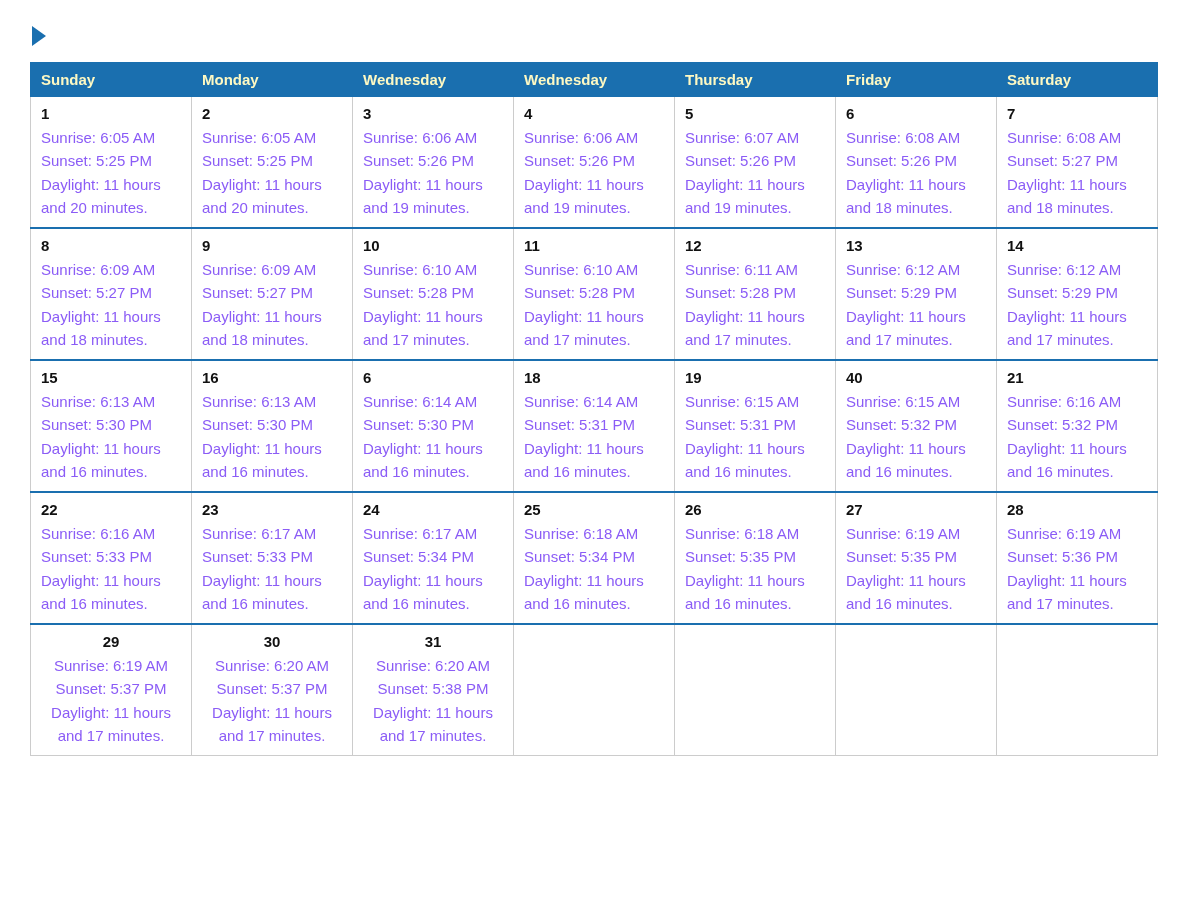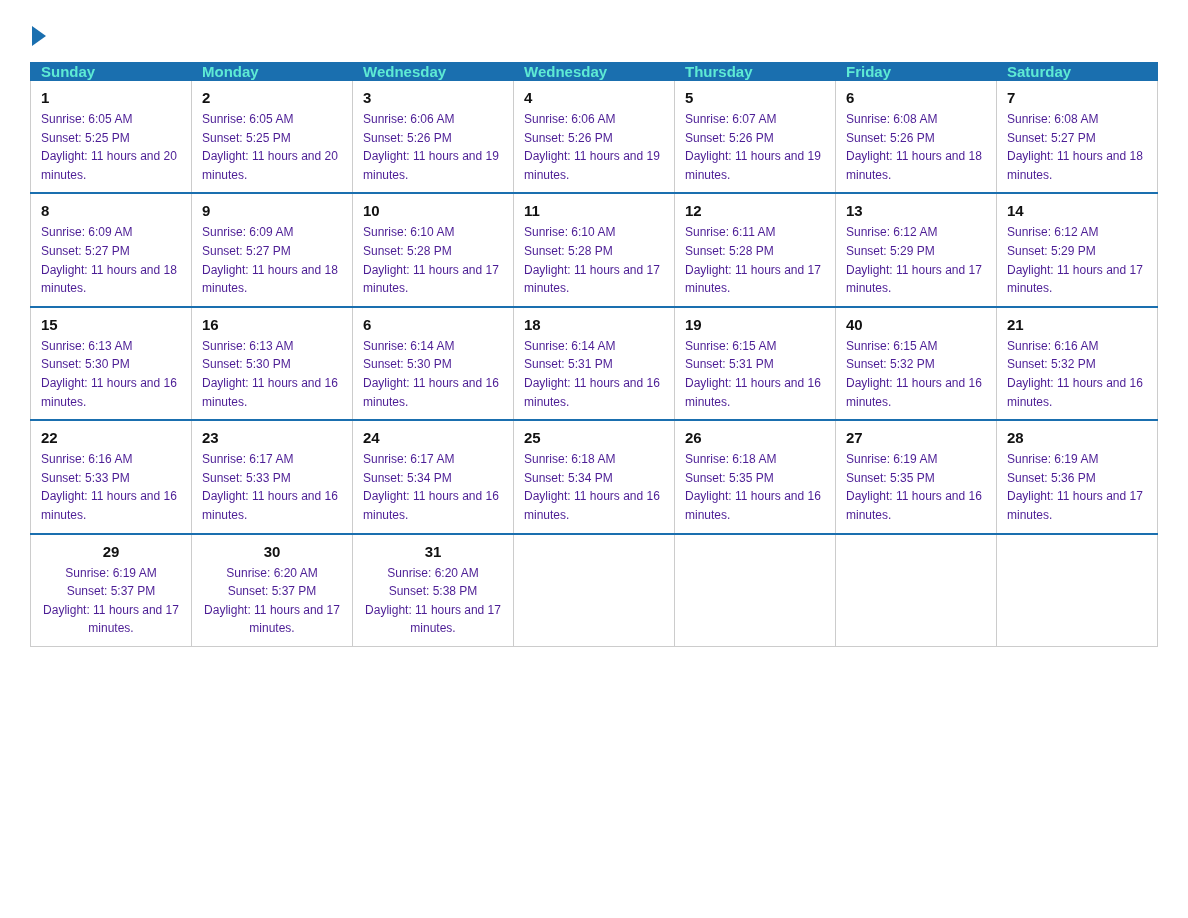--- a/index.html
+++ b/index.html
@@ -49,24 +49,24 @@
       color: #333;
       margin-top: 2px;
     }
     .calendar-table {
       width: 100%;
       border-collapse: collapse;
       margin-top: 16px;
     }
     .calendar-table th {
       background-color: #1a6faf;
-      color: #5eead4;
+      color: #fef9c3;
       font-size: 15px;
       font-weight: 600;
-      padding: 0 10px;
+      padding: 8px 10px;
       text-align: left;
       border: 1px solid #1a6faf;
     }
     .calendar-table td {
       vertical-align: top;
       padding: 8px 10px;
       border: 1px solid #ccc;
       font-size: 12.5px;
       color: #222;
       width: calc(100% / 7);
@@ -80,22 +80,22 @@
       text-align: center;
     }
     .day-num {
       font-size: 15px;
       font-weight: 600;
       display: block;
       margin-bottom: 4px;
       color: #111;
     }
     .day-info {
-      font-size: 12px;
-      color: #4c1d95;
+      font-size: 15px;
+      color: #8b5cf6;
       line-height: 1.55;
     }
     .empty-cell {
       background: #fff;
     }
     .logo-container {
       display: flex;
       flex-direction: column;
       align-items: flex-start;
     }

